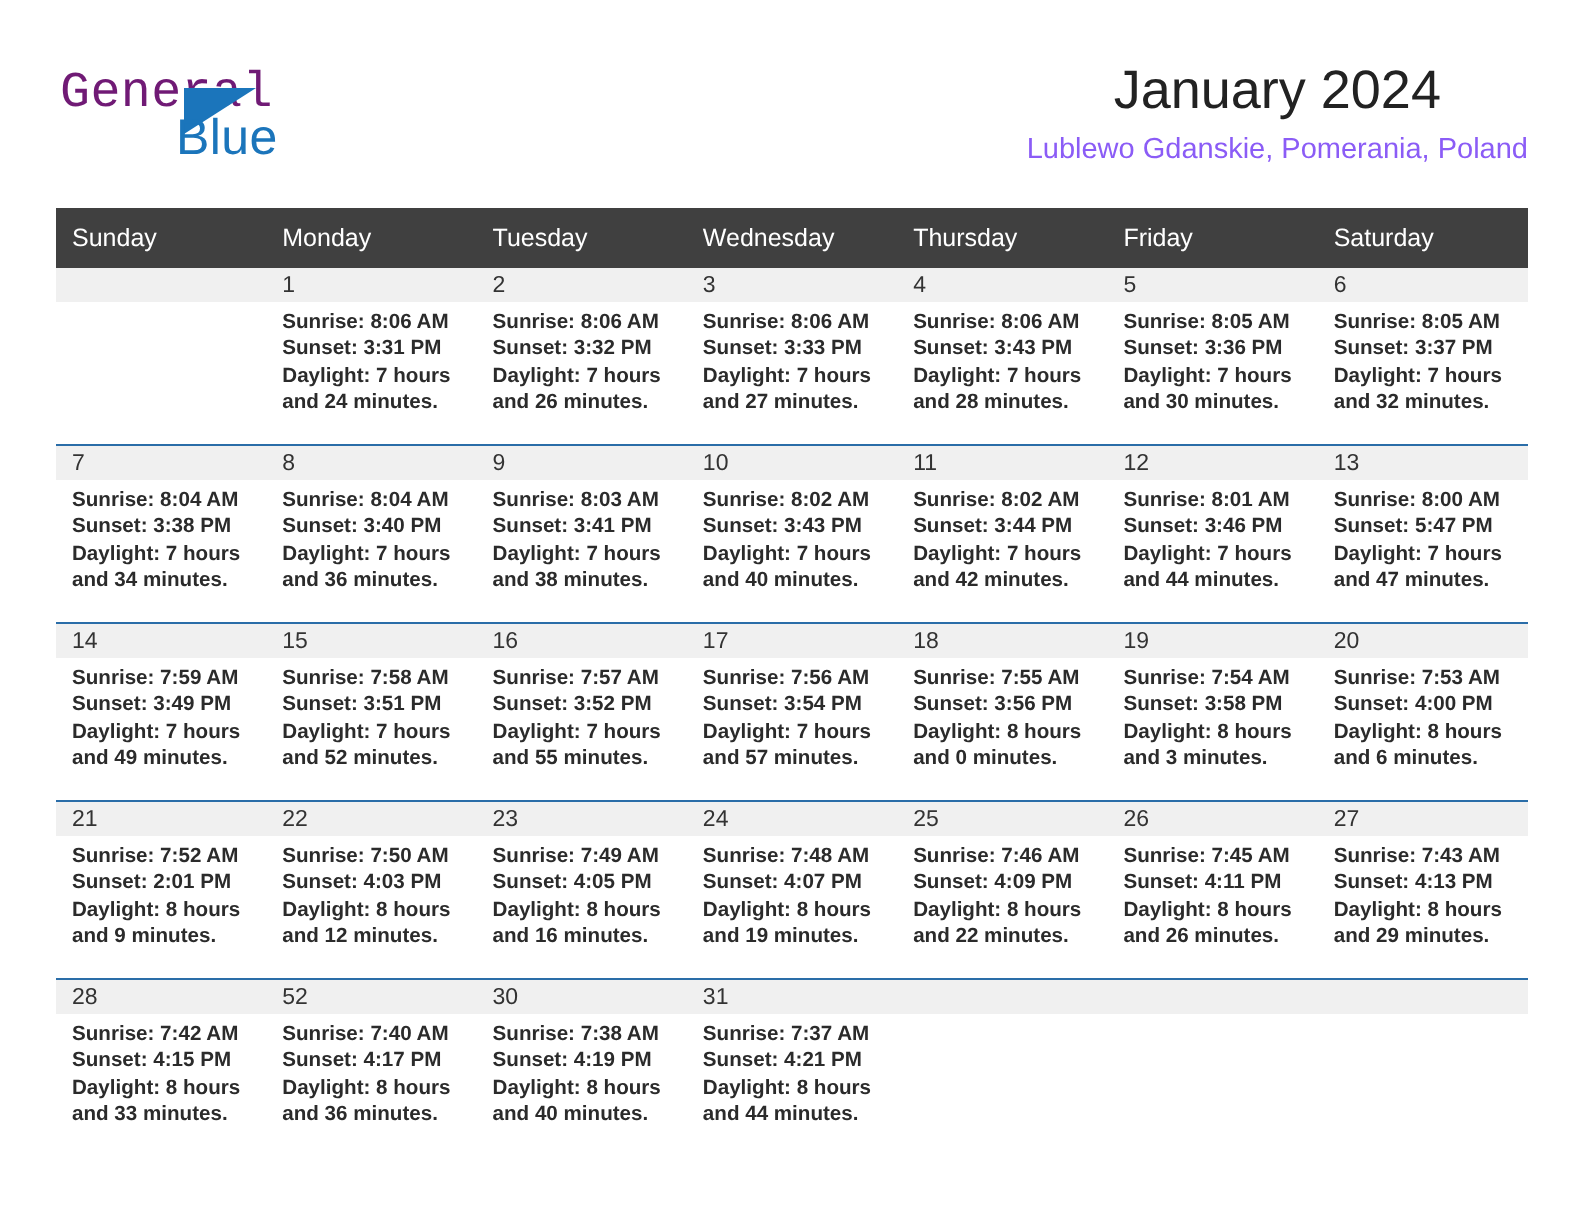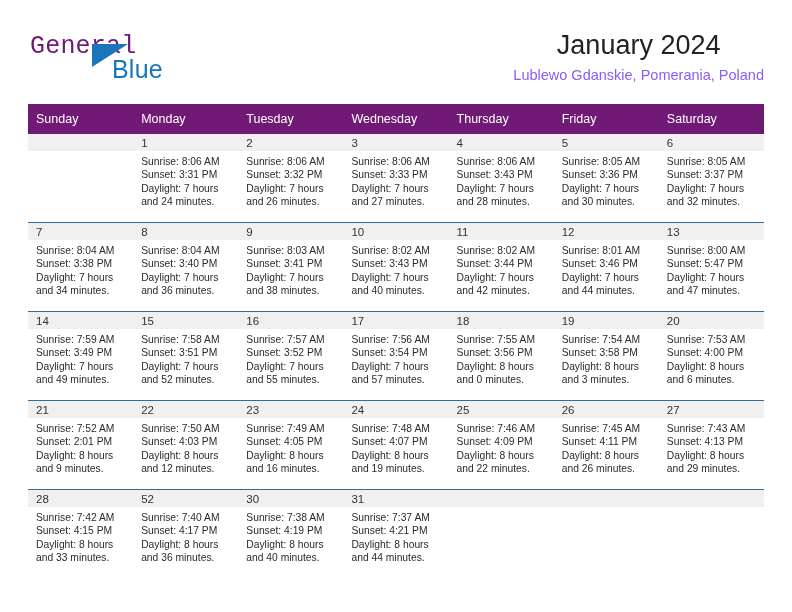--- a/index.html
+++ b/index.html
@@ -46,21 +46,20 @@
     font-family: Liberation Mono, monospace;
   }
   .brand-blue {
     position: absolute;
     left: 60px;
     top: 23px;
     font-size: 25px;
     letter-spacing: 0.2px;
     color: #1b75bb;
     font-family: "Liberation Sans", sans-serif;
-    margin-left: 24px;
   }
   .brand-triangle {
     position: absolute;
     left: 64px;
     top: 12px;
     width: 0;
     height: 0;
     border-top: 0 solid transparent;
     border-left: 36px solid #1b75bb;
     border-bottom: 23px solid transparent;
@@ -92,21 +91,21 @@
     left: 28px;
     top: 104px;
     width: 736px;
   }
   table.cal {
     width: 736px;
     border-collapse: collapse;
     table-layout: fixed;
   }
   table.cal th {
-    background: #701a75;
+    background: #404040;
     color: #ffffff;
     font-size: 12.5px;
     font-weight: normal;
     text-align: left;
     padding: 5px 0 5px 8px;
     height: 20px;
     border: none;
   }
   table.cal td {
     vertical-align: top;
@@ -136,20 +135,21 @@
     line-height: 16px;
   }
   .cell-empty .daynum-band {
     background: #f0f0f0;
   }
   .cell-lines {
     padding: 4px 5px 0 8px;
     font-size: 10.3px;
     line-height: 13.4px;
     color: #2b2b2b;
+    font-weight: bold;
   }
   .cell-lines div {
     white-space: nowrap;
   }
 </style>
 </head>
 <body>
 
 <div class="page">
 

